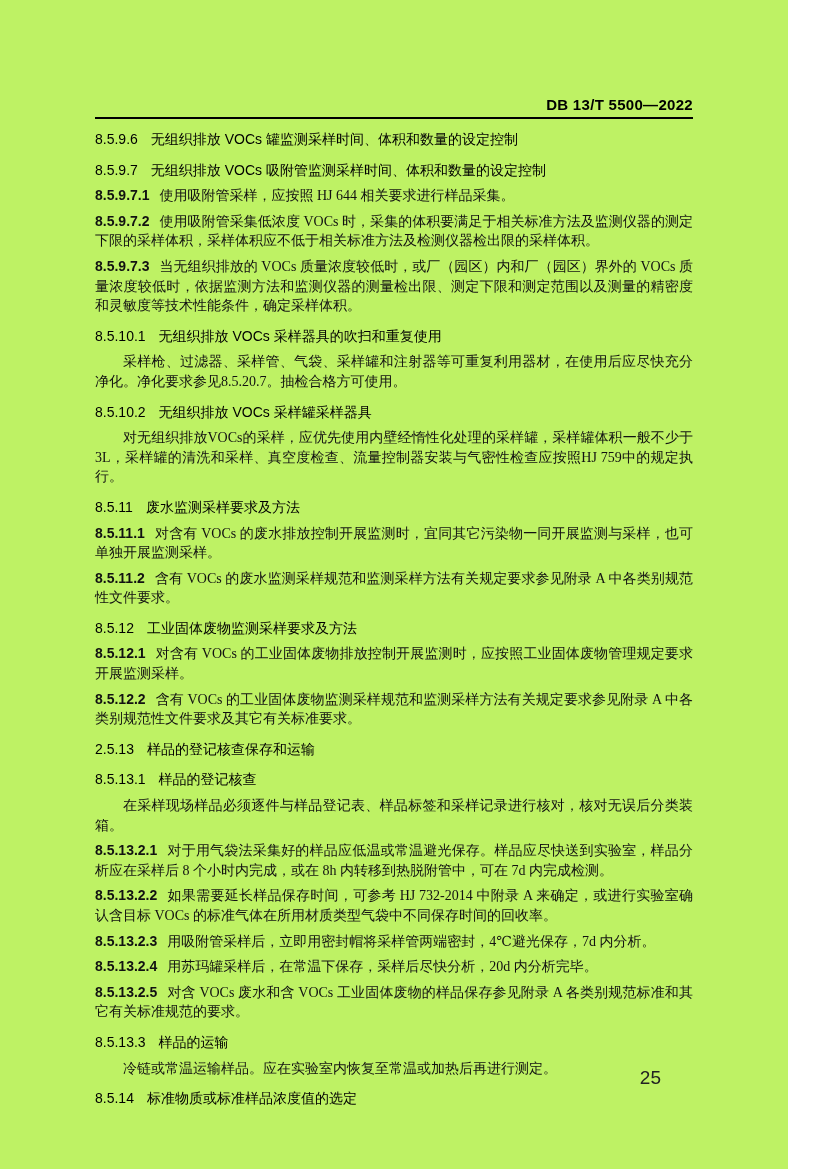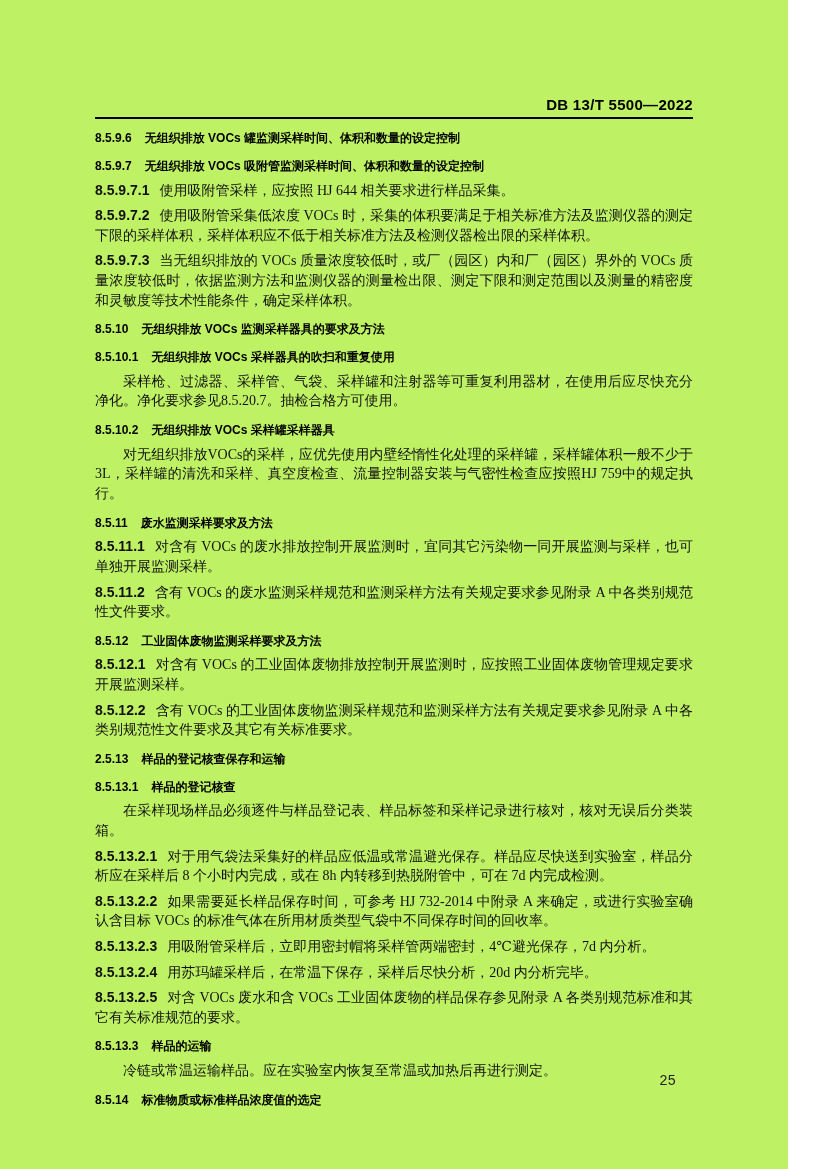--- a/index.html
+++ b/index.html
@@ -30,62 +30,61 @@
   .doc-code {
     font-family: "Liberation Sans", "DejaVu Sans", sans-serif;
     font-weight: bold;
     font-size: 15px;
     letter-spacing: 0.3px;
     color: #000000;
   }
   .doc-body { font-size: 14px; line-height: 1.4; }
   .heading {
     font-family: "Liberation Sans", "DejaVu Sans", sans-serif;
-    font-weight: bold;
-    font-size: 12px;
+    font-weight: normal;
+    font-size: 14px;
     margin: 11px 0 6px 0;
     color: #000000;
   }
   .heading .num { margin-right: 13px; }
   .clause { margin: 6px 0; text-align: justify; }
   .clause .num {
     font-family: "Liberation Sans", "DejaVu Sans", sans-serif;
     font-weight: bold;
     margin-right: 10px;
     white-space: nowrap;
   }
   .para {
     margin: 5px 0 2px 0;
     text-indent: 2em;
     text-align: justify;
   }
   .page-number {
     position: absolute;
-    right: 112px;
+    right: 127px;
     bottom: 80px;
-    font-size: 14px;
-    font-family: Liberation Mono, monospace;
+    font-size: 19px;
+    font-family: Liberation Sans, sans-serif;
     color: #222222;
   }
 </style>
 </head>
 <body>
 
 <div class="page">
   <div class="content">
     <div class="doc-header">
       <span class="doc-code">DB 13/T 5500—2022</span>
     </div>
     <div class="doc-body">
         <div class="heading"><span class="num">8.5.9.6</span><span class="txt">无组织排放 VOCs 罐监测采样时间、体积和数量的设定控制</span></div>
         <div class="heading"><span class="num">8.5.9.7</span><span class="txt">无组织排放 VOCs 吸附管监测采样时间、体积和数量的设定控制</span></div>
         <div class="clause"><span class="num">8.5.9.7.1</span><span class="txt">使用吸附管采样，应按照 HJ 644 相关要求进行样品采集。</span></div>
         <div class="clause"><span class="num">8.5.9.7.2</span><span class="txt">使用吸附管采集低浓度 VOCs 时，采集的体积要满足于相关标准方法及监测仪器的测定下限的采样体积，采样体积应不低于相关标准方法及检测仪器检出限的采样体积。</span></div>
         <div class="clause"><span class="num">8.5.9.7.3</span><span class="txt">当无组织排放的 VOCs 质量浓度较低时，或厂（园区）内和厂（园区）界外的 VOCs 质量浓度较低时，依据监测方法和监测仪器的测量检出限、测定下限和测定范围以及测量的精密度和灵敏度等技术性能条件，确定采样体积。</span></div>
-        <div class="heading"><span class="num">8.5.10</span><span class="txt">无组织排放 VOCs 监测采样器具的要求及方法</span></div>
         <div class="heading"><span class="num">8.5.10.1</span><span class="txt">无组织排放 VOCs 采样器具的吹扫和重复使用</span></div>
         <div class="para"><span class="txt">采样枪、过滤器、采样管、气袋、采样罐和注射器等可重复利用器材，在使用后应尽快充分净化。净化要求参见8.5.20.7。抽检合格方可使用。</span></div>
         <div class="heading"><span class="num">8.5.10.2</span><span class="txt">无组织排放 VOCs 采样罐采样器具</span></div>
         <div class="para"><span class="txt">对无组织排放VOCs的采样，应优先使用内壁经惰性化处理的采样罐，采样罐体积一般不少于3L，采样罐的清洗和采样、真空度检查、流量控制器安装与气密性检查应按照HJ 759中的规定执行。</span></div>
         <div class="heading"><span class="num">8.5.11</span><span class="txt">废水监测采样要求及方法</span></div>
         <div class="clause"><span class="num">8.5.11.1</span><span class="txt">对含有 VOCs 的废水排放控制开展监测时，宜同其它污染物一同开展监测与采样，也可单独开展监测采样。</span></div>
         <div class="clause"><span class="num">8.5.11.2</span><span class="txt">含有 VOCs 的废水监测采样规范和监测采样方法有关规定要求参见附录 A 中各类别规范性文件要求。</span></div>
         <div class="heading"><span class="num">8.5.12</span><span class="txt">工业固体废物监测采样要求及方法</span></div>
         <div class="clause"><span class="num">8.5.12.1</span><span class="txt">对含有 VOCs 的工业固体废物排放控制开展监测时，应按照工业固体废物管理规定要求开展监测采样。</span></div>
         <div class="clause"><span class="num">8.5.12.2</span><span class="txt">含有 VOCs 的工业固体废物监测采样规范和监测采样方法有关规定要求参见附录 A 中各类别规范性文件要求及其它有关标准要求。</span></div>

